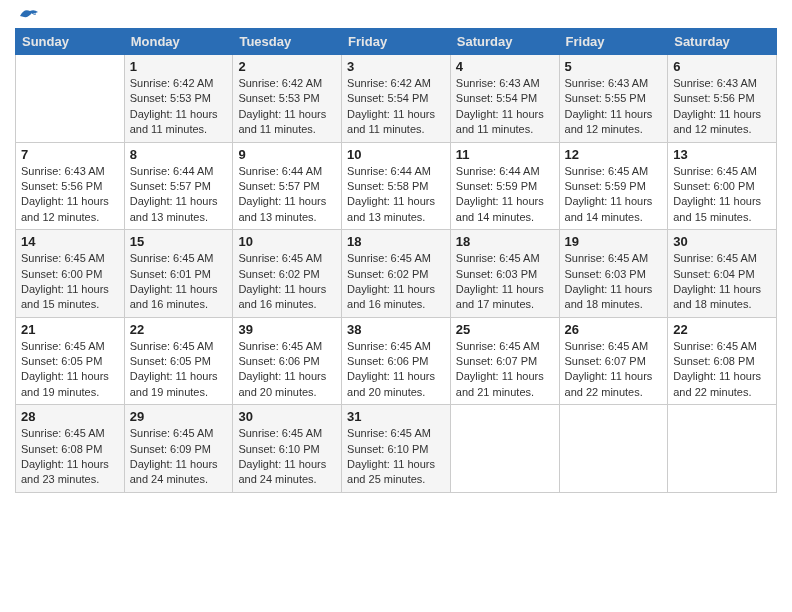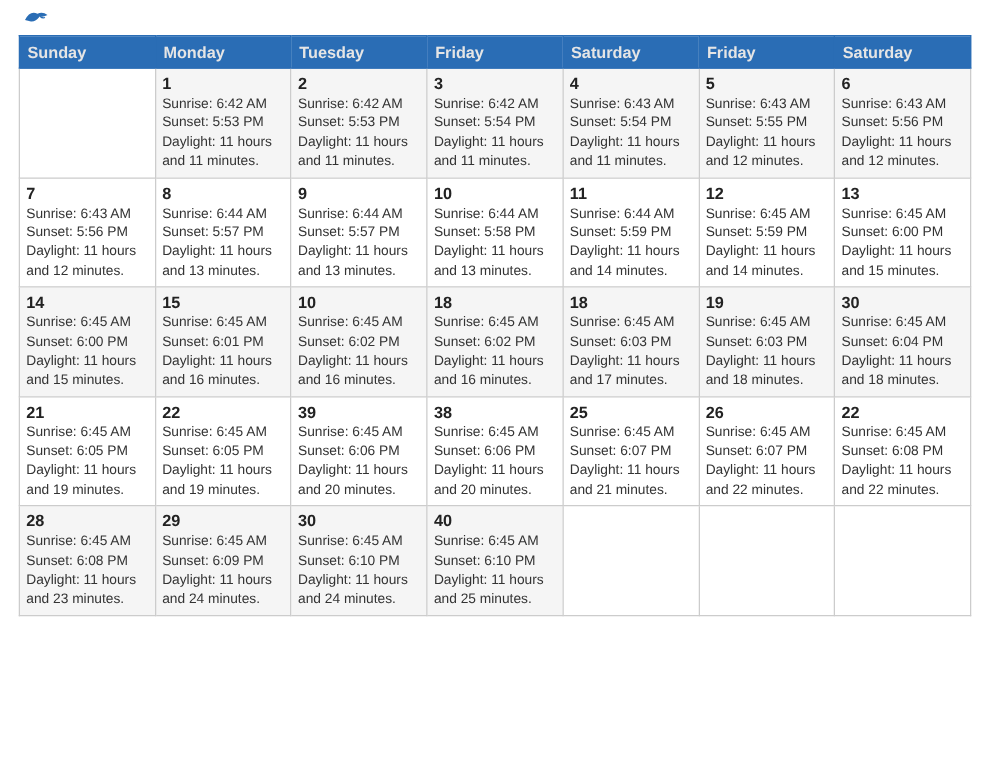--- a/index.html
+++ b/index.html
@@ -235,21 +235,21 @@
         </td>
         <td>
           <span class="day-num">29</span>
           <div class="day-info">Sunrise: 6:45 AM<br>Sunset: 6:09 PM<br>Daylight: 11 hours and 24 minutes.</div>
         </td>
         <td>
           <span class="day-num">30</span>
           <div class="day-info">Sunrise: 6:45 AM<br>Sunset: 6:10 PM<br>Daylight: 11 hours and 24 minutes.</div>
         </td>
         <td>
-          <span class="day-num">40</span>
+          <span class="day-num">31</span>
           <div class="day-info">Sunrise: 6:45 AM<br>Sunset: 6:10 PM<br>Daylight: 11 hours and 25 minutes.</div>
         </td>
         <td class="empty"></td>
         <td class="empty"></td>
         <td class="empty"></td>
       </tr>
     </tbody>
 </table>
 
 </body></html>

